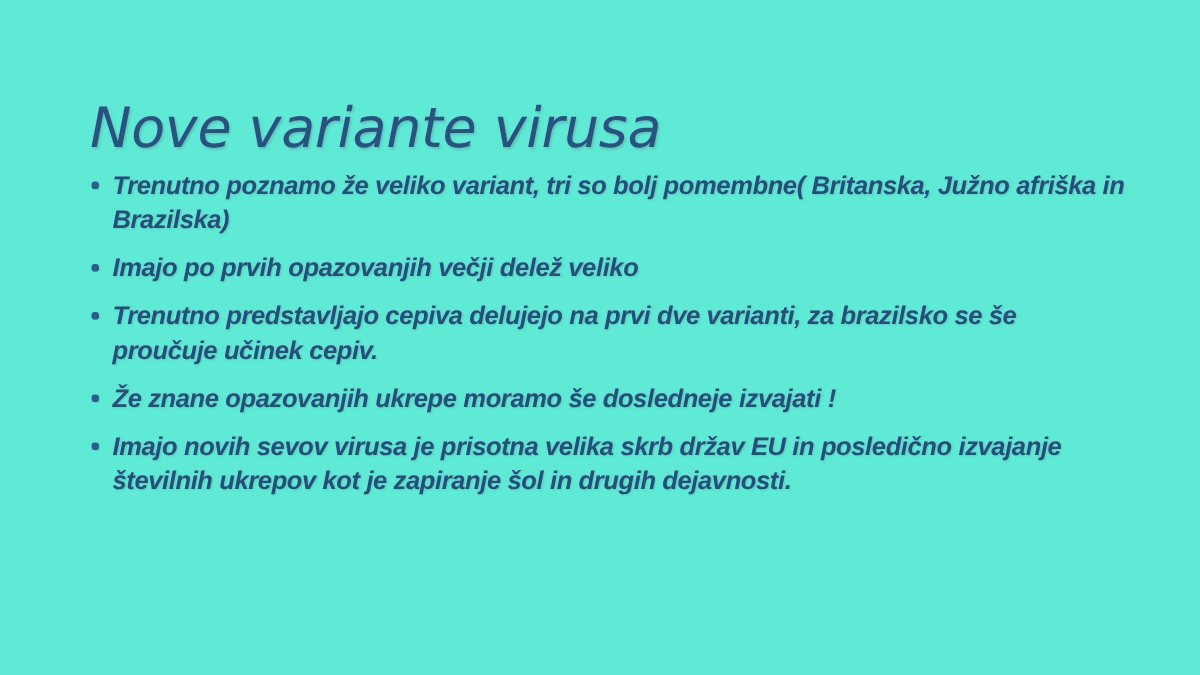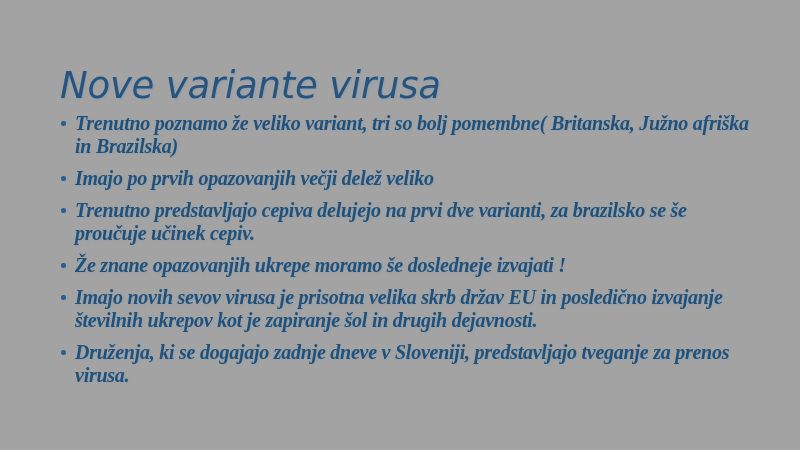--- a/index.html
+++ b/index.html
@@ -12,21 +12,21 @@
     height: 450px;
     background: #ffffff;
     font-family: "DejaVu Sans", sans-serif;
     overflow: hidden;
   }
 
   .slide {
     position: relative;
     width: 800px;
     height: 450px;
-    background: #a3a3a3;
+    background: #5eead4;
     box-sizing: border-box;
   }
 
   
   .slide-title {
     position: absolute;
     left: 60px;
     top: 38px;
     width: 700px;
     font-family: "DejaVu Sans", "Liberation Sans", sans-serif;
@@ -48,24 +48,24 @@
     width: 692px;
     margin: 0;
     padding: 0;
     list-style: none;
   }
 
   .bullet-item {
     position: relative;
     padding-left: 17px;
     margin: 0 0 9px 0;
-    font-family: Liberation Serif, serif;
+    font-family: Liberation Sans, sans-serif;
     font-style: italic;
     font-weight: bold;
-    font-size: 20px;
+    font-size: 17px;
     line-height: 23px;
     color: #215179;
     text-shadow: 0.8px 0.8px 1.2px rgba(130,160,190,0.5);
     letter-spacing: -0.25px;
     text-align: left;
   }
 
   .bullet-item:last-child {
     margin-bottom: 0;
   }
@@ -113,20 +113,16 @@
     <li class="bullet-item">
       <span class="bullet-dot"></span>
       <span class="bullet-text">Že znane opazovanjih ukrepe moramo še dosledneje izvajati !</span>
     </li>
 
     <li class="bullet-item">
       <span class="bullet-dot"></span>
       <span class="bullet-text">Imajo novih sevov virusa je prisotna velika skrb držav EU in posledično izvajanje številnih ukrepov kot je zapiranje šol in drugih dejavnosti.</span>
     </li>
 
-    <li class="bullet-item">
-      <span class="bullet-dot"></span>
-      <span class="bullet-text">Druženja, ki se dogajajo zadnje dneve v Sloveniji, predstavljajo tveganje za prenos virusa.</span>
-    </li>
 
   </ul>
 
 </div>
 
 </body></html>

